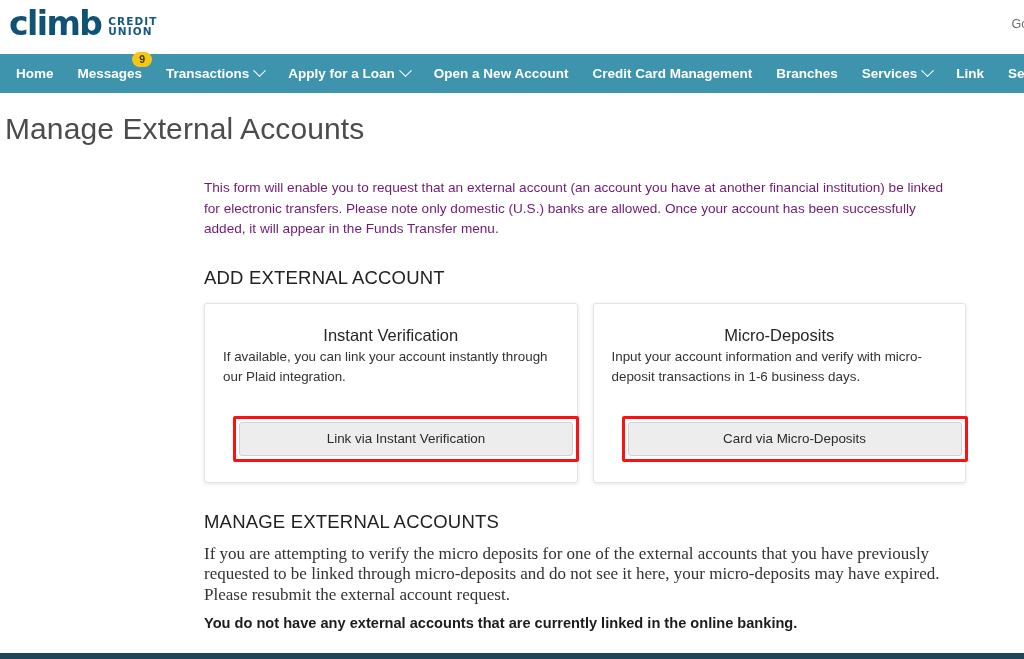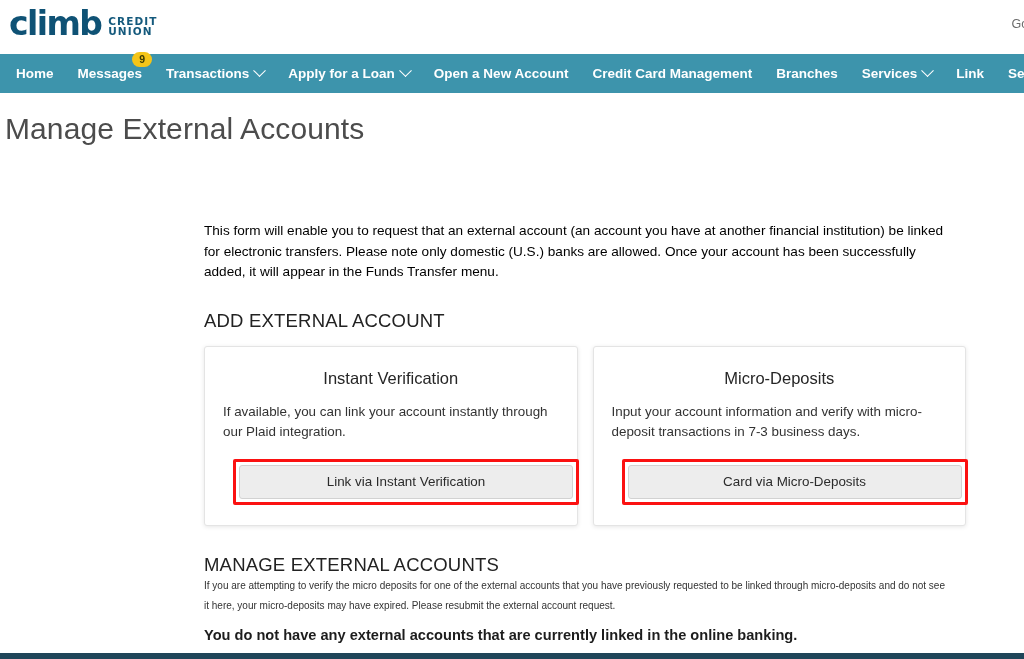--- a/index.html
+++ b/index.html
@@ -136,23 +136,22 @@
   .content {
     position: absolute;
     top: 178px;
     left: 204px;
     width: 762px;
   }
 
   .intro {
     font-size: 13.6px;
     line-height: 20.5px;
-    color: #000000;
+    color: #701a75;
     width: 752px;
-    margin-top: 43px;
   }
 
   .section-head {
     font-size: 18.5px;
     font-weight: 400;
     color: #222222;
     letter-spacing: 0.2px;
     margin-top: 27px;
   }
 
@@ -174,21 +173,21 @@
   }
 
   .card-title {
     text-align: center;
     font-size: 16.5px;
     font-weight: 400;
     color: #262626;
   }
 
   .card-body {
-    margin-top: 14px;
+    margin-top: 2px;
     font-size: 13.4px;
     line-height: 20px;
     color: #333333;
   }
 
   .btn-highlight {
     position: absolute;
     left: 28px;
     bottom: 20px;
     width: 346px;
@@ -212,24 +211,26 @@
 
   .section-head2 {
     font-size: 18.5px;
     font-weight: 400;
     color: #222222;
     letter-spacing: 0.2px;
     margin-top: 28px;
   }
 
   .manage-body {
-    font-size: 10px;
+    margin-top: 11px;
+    font-size: 17px;
     line-height: 20.5px;
     color: #333333;
     width: 748px;
+    font-family: Liberation Serif, serif;
   }
 
   .empty-msg {
     margin-top: 10px;
     font-size: 14.6px;
     font-weight: 700;
     color: #1d1d1d;
   }
 
   
@@ -320,21 +321,21 @@
       <div class="card">
         <div class="card-title">Instant Verification</div>
         <div class="card-body">If available, you can link your account instantly through our Plaid integration.</div>
         <div class="btn-highlight">
           <button class="link-btn">Link via Instant Verification</button>
         </div>
       </div>
 
       <div class="card">
         <div class="card-title">Micro-Deposits</div>
-        <div class="card-body">Input your account information and verify with micro-deposit transactions in 7-3 business days.</div>
+        <div class="card-body">Input your account information and verify with micro-deposit transactions in 1-6 business days.</div>
         <div class="btn-highlight">
           <button class="link-btn">Card via Micro-Deposits</button>
         </div>
       </div>
 
     </div>
 
     <h2 class="section-head2">MANAGE EXTERNAL ACCOUNTS</h2>
 
     <p class="manage-body">If you are attempting to verify the micro deposits for one of the external accounts that you have previously requested to be linked through micro-deposits and do not see it here, your micro-deposits may have expired. Please resubmit the external account request.</p>

